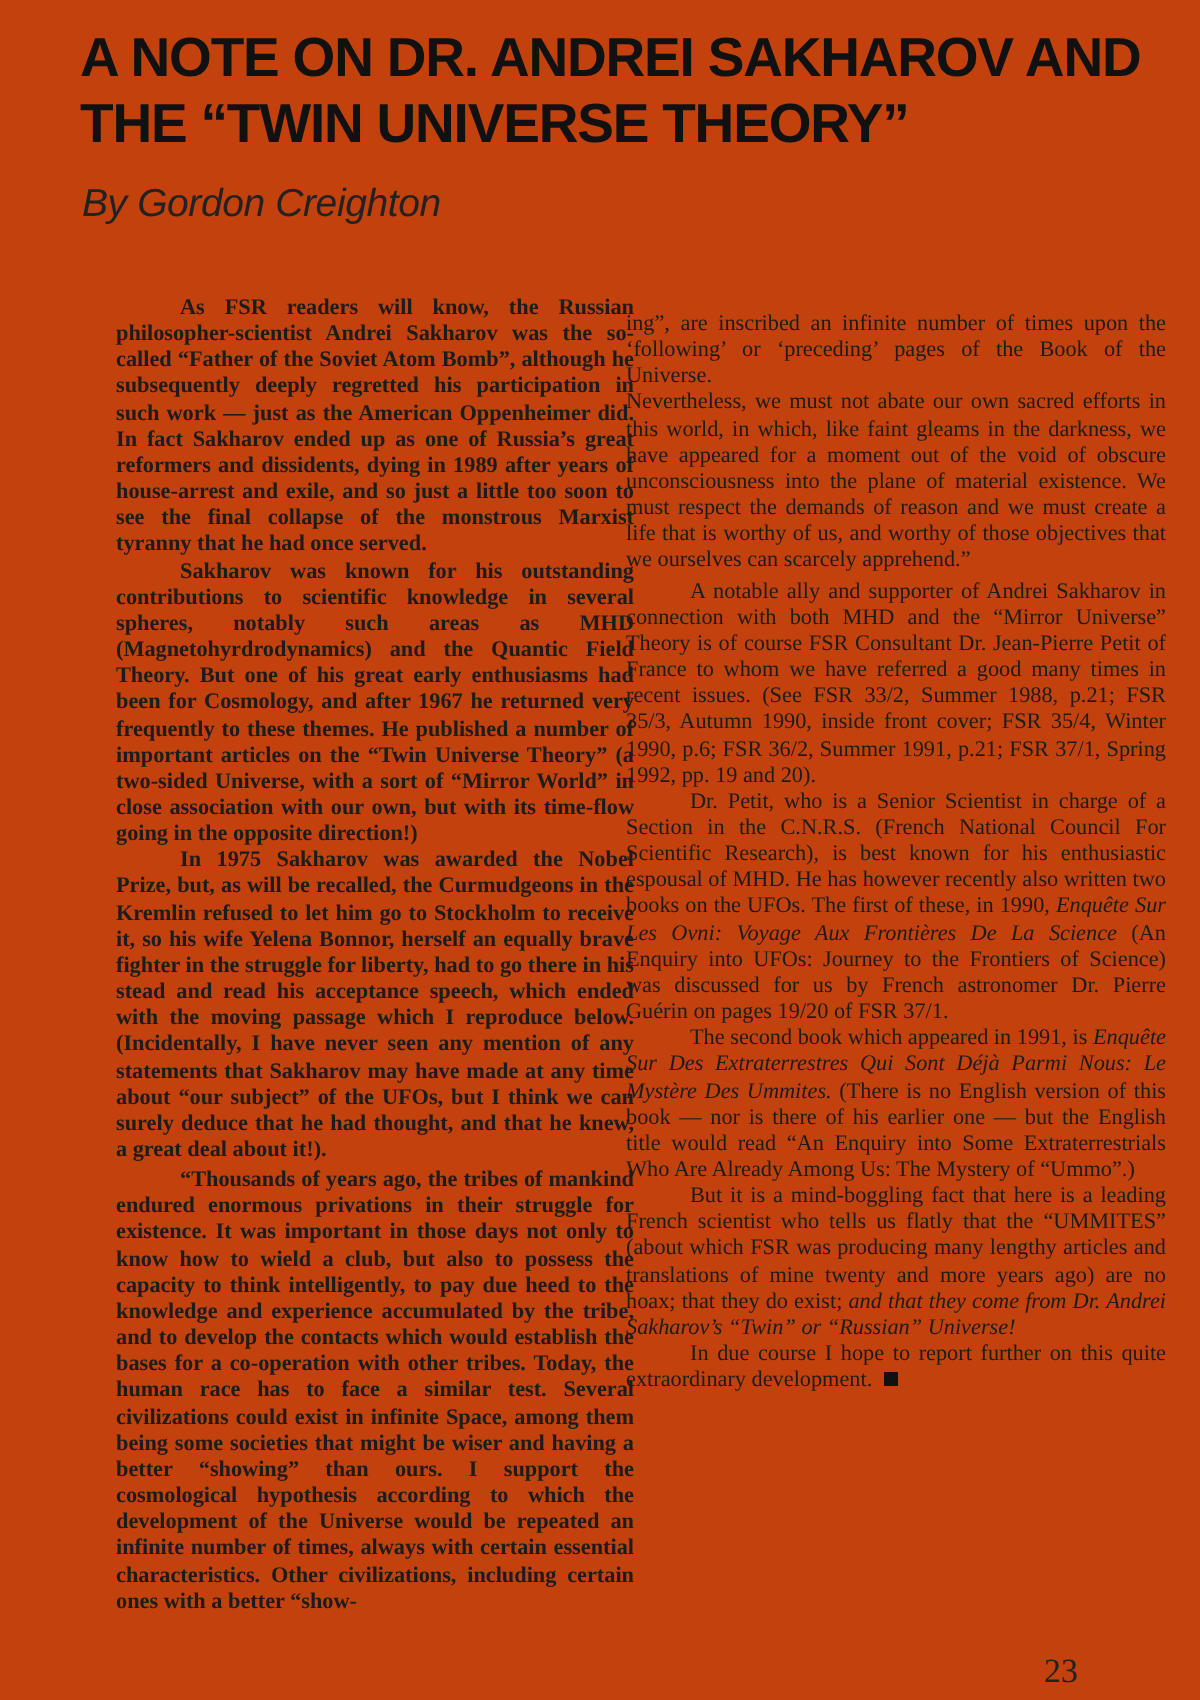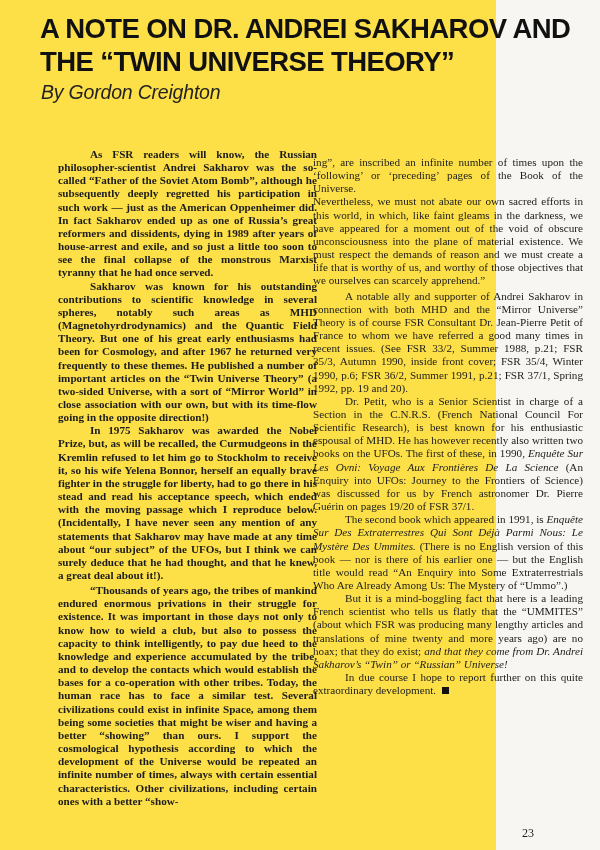--- a/index.html
+++ b/index.html
@@ -10,41 +10,41 @@
     body {
       width: 600px;
       height: 850px;
       position: relative;
       overflow: hidden;
       color: #1a1a1a;
     }
     .page {
       position: absolute;
       left: 0; top: 0;
-      width: 496px; height: 850px;
-      background: #fde047;
+      width: 600px; height: 850px;
+      background: #c2410c;
     }
     .title {
       position: absolute;
       left: 40px;
       top: 12px;
       width: 540px;
       margin: 0;
       font-family: "Liberation Sans", sans-serif;
       font-weight: bold;
       font-size: 27.5px;
       line-height: 33px;
       letter-spacing: -0.6px;
       color: #111;
     }
     .title span { display: block; white-space: nowrap; }
     .byline {
       position: absolute;
       left: 41px;
-      top: 80px;
+      top: 90px;
       margin: 0;
       font-family: "Liberation Sans", sans-serif;
       font-style: italic;
       font-size: 19.5px;
       line-height: 24px;
       color: #222;
       letter-spacing: -0.2px;
     }
     .col {
       position: absolute;
@@ -67,21 +67,21 @@
       width: 7px; height: 7px;
       background: #111;
       margin-left: 6px;
       vertical-align: 0px;
     }
     .page-number {
       position: absolute;
       left: 522px;
       top: 826px;
       font-family: "Liberation Serif", serif;
-      font-size: 12px;
+      font-size: 17px;
       color: #222;
     }
   </style>
 </head>
 <body>
 
 <div class="page">
 
   <h1 class="title">
     <span>A NOTE ON DR. ANDREI SAKHAROV AND</span>

